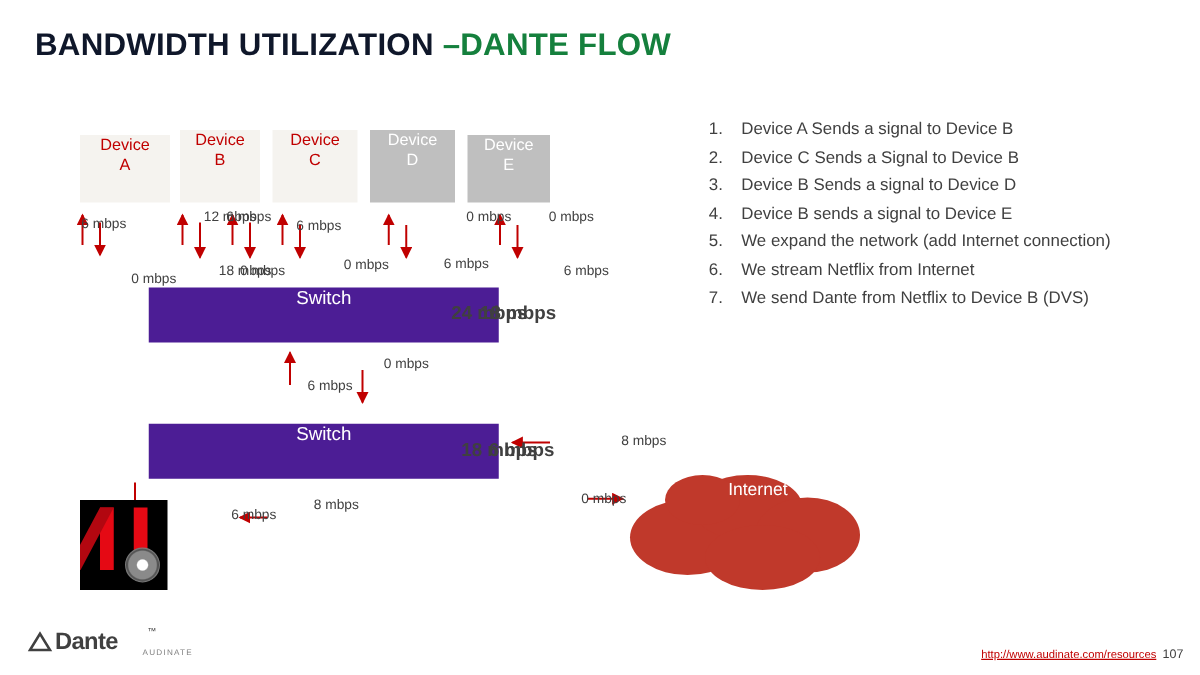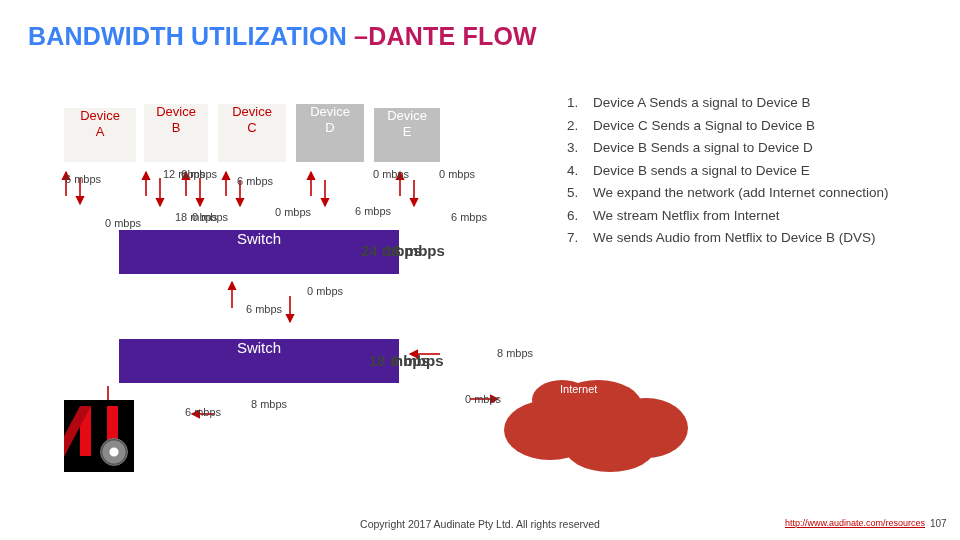--- a/index.html
+++ b/index.html
@@ -9,22 +9,22 @@
     font-family:"Liberation Sans", sans-serif;
     overflow:hidden;
   }
   #slide { position:absolute; left:0; top:0; width:960px; height:540px; }
 
   .title {
     position:absolute; left:28px; top:22px;
     font-size:25px; font-weight:bold; letter-spacing:0.2px;
     white-space:nowrap;
   }
-  .title .red { color:#3b82f6; }
-  .title .dark { color:#be185d; }
+  .title .red { color:#0f172a; }
+  .title .dark { color:#15803d; }
 
   .card {
     position:absolute; left:28px; top:78px; width:904px; height:424px;
     background:#ffffff; border-radius:14px;
     box-shadow:0 0 0 0 rgba(0,0,0,0);
   }
 
   .devbox {
     position:absolute; box-sizing:border-box;
     background:#f5f3ef; color:#c00000;
@@ -49,21 +49,21 @@
     position:absolute; left:567px; top:92px; width:360px;
     font-size:13.5px; color:#404040; line-height:22.5px;
   }
   .numlist .row { display:flex; }
   .numlist .n { width:26px; flex:0 0 26px; }
   .numlist .t { flex:1; }
 
   .cloud { position:absolute; left:498px; top:370px; width:192px; height:105px; }
   .cloud-text {
     position:absolute; left:560px; top:383px; width:70px;
-    text-align:left; font-size:11px; color:#ffffff;
+    text-align:right; font-size:14px; color:#ffffff;
   }
 
   .netflix {
     position:absolute; left:64px; top:400px; width:70px; height:72px;
     background:#000000; overflow:hidden;
   }
   .netflix .n1, .netflix .n2 { position:absolute; width:11px; height:50px; background:#e50914; top:6px; }
   .netflix .n1 { left:16px; }
   .netflix .n2 { left:43px; }
   .netflix .diag {
@@ -224,21 +224,21 @@
     <div class="row">
       <div class="n">5.</div>
       <div class="t">We expand the network (add Internet connection)</div>
     </div>
     <div class="row">
       <div class="n">6.</div>
       <div class="t">We stream Netflix from Internet</div>
     </div>
     <div class="row">
       <div class="n">7.</div>
-      <div class="t">We sends Audio from Netflix to Device B (DVS)</div>
+      <div class="t">We send Dante from Netflix to Device B (DVS)</div>
     </div>
   </div>
 
   <svg class="cloud" viewBox="0 0 192 105">
     <g fill="#c0392b">
       <ellipse cx="52" cy="60" rx="46" ry="30"></ellipse>
       <ellipse cx="100" cy="36" rx="44" ry="26"></ellipse>
       <ellipse cx="148" cy="58" rx="42" ry="30"></ellipse>
       <ellipse cx="112" cy="76" rx="46" ry="26"></ellipse>
       <ellipse cx="64" cy="30" rx="30" ry="20"></ellipse>
@@ -246,18 +246,25 @@
   </svg>
   <div class="cloud-text">Internet</div>
 
   <div class="netflix">
     <div class="n1"></div>
     <div class="diag"></div>
     <div class="n2"></div>
     <div class="disc"></div>
   </div>
 
-
-  <div class="footer-copy">Copyright 2017 Audinate Pty Ltd. All rights reserved</div>
+  <div class="dante-logo">
+    <svg class="mark" viewBox="0 0 20 20">
+      <path d="M2 16 L10 3 L18 16 Z" fill="none" stroke="#404040" stroke-width="2"></path>
+    </svg>
+    <div class="word">Dante</div>
+    <div class="tm">™</div>
+    <div class="sub">AUDINATE</div>
+  </div>
+
   <a class="footer-link" href="#">http://www.audinate.com/resources</a>
   <div class="footer-page">107</div>
 
 </div>
 
 </body></html>

